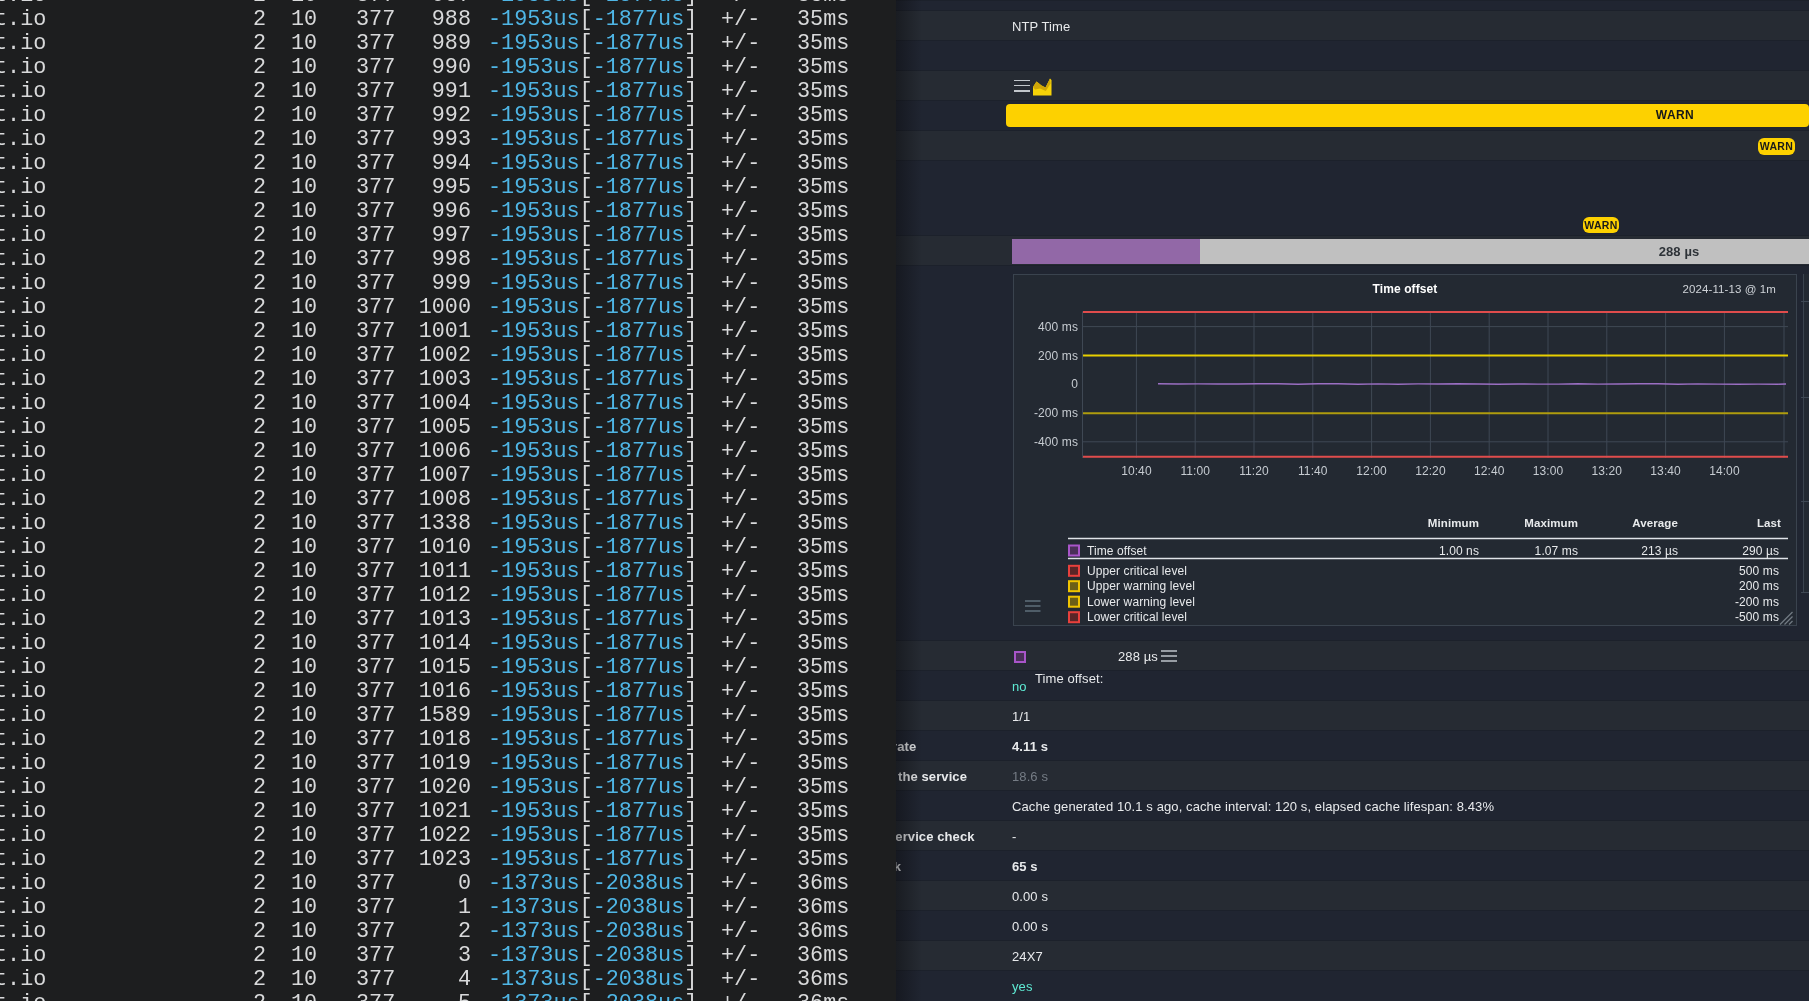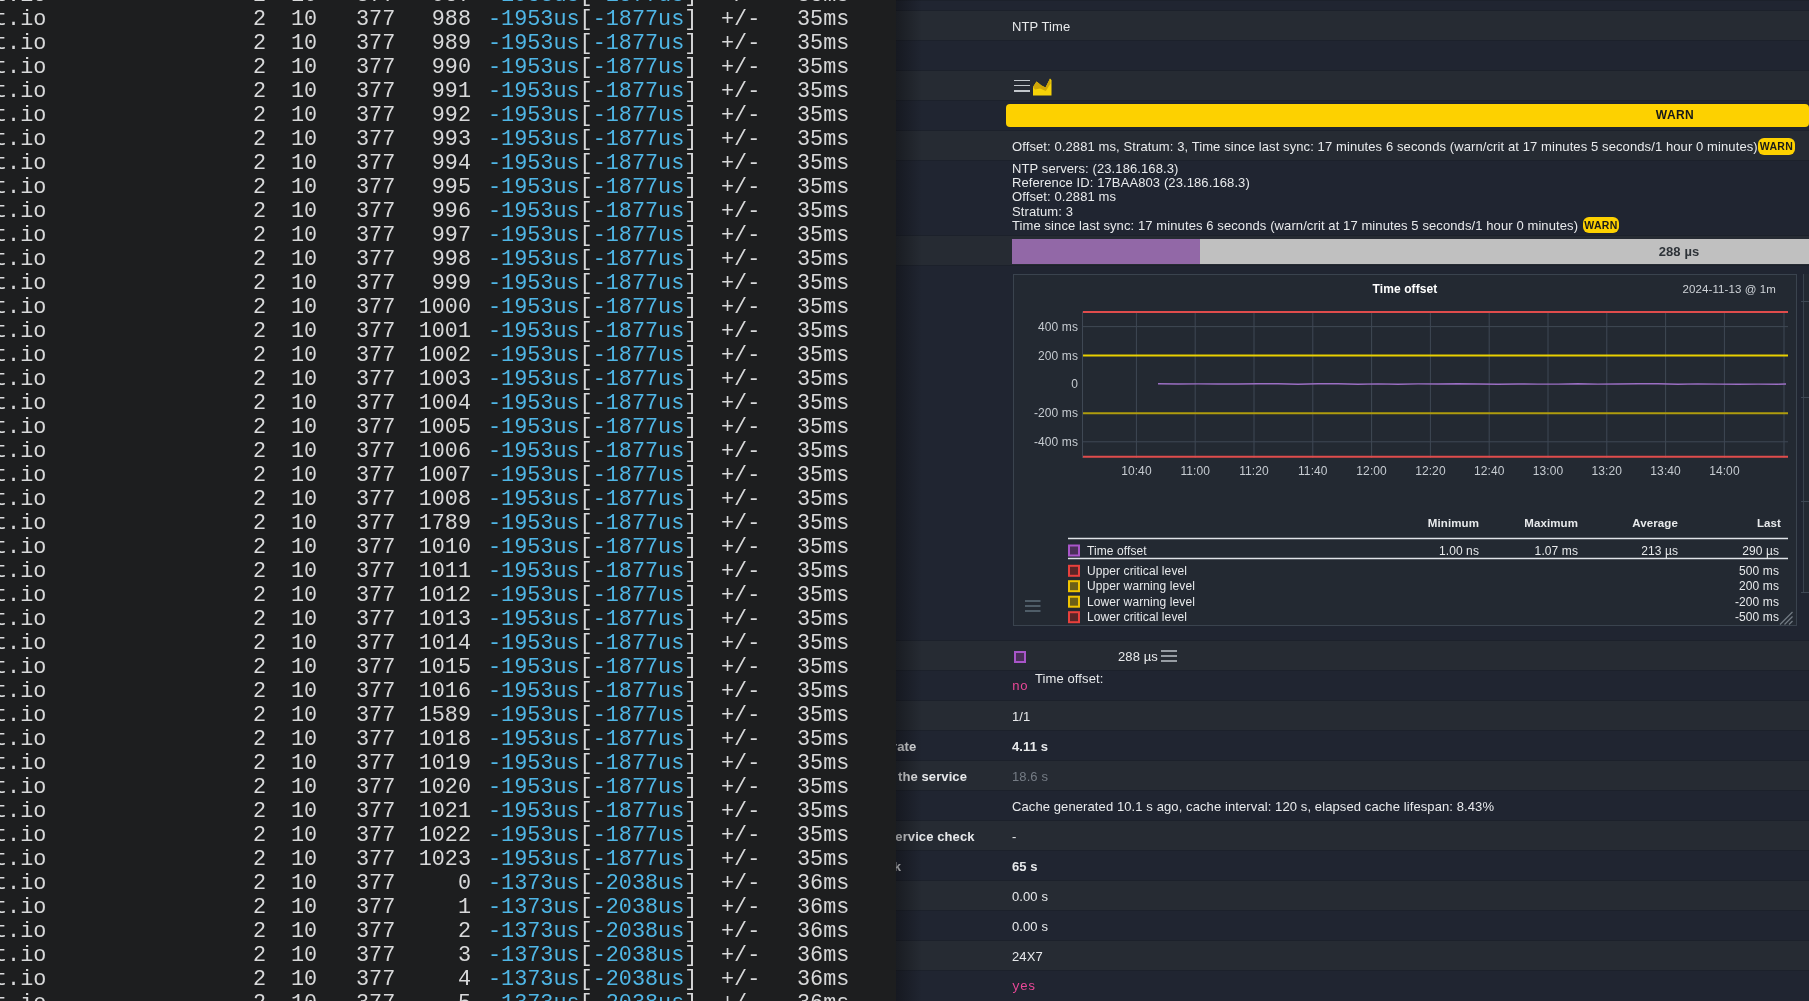--- a/index.html
+++ b/index.html
@@ -13,21 +13,21 @@
 .c6{left:488px}.c7{left:721px}.c8{left:797px}
 #panel{position:absolute;left:896px;top:0;width:913px;height:1001px;overflow:hidden;
  font-size:13px;color:#e8eaec;letter-spacing:0.1px;}
 #panel > *{position:absolute;}
 .row{left:0;width:913px;border-top:1px solid #1c212b;box-sizing:border-box;}
 .row.L{background:#262b33;}
 .row.D{background:#202531;}
 .v{left:116px;line-height:15px;white-space:pre;}
 .b{font-weight:bold;}
 .gray{color:#757c85;}
-.green{color:#ec4899;font-family:Liberation Mono, monospace;}
+.green{color:#5eead4;}
 .badge{background:#fdd100;color:#1a1a1a;font-weight:bold;font-size:10.5px;text-align:center;border-radius:6px;letter-spacing:0.3px;}
 #shadow{left:0;top:0;width:26px;height:1001px;background:linear-gradient(to right,rgba(8,8,10,0.42),rgba(8,8,10,0));}
 .gw{left:117px;top:274px;}
 .ax{font-size:12px;fill:#c6cbd1;font-family:"Liberation Sans",sans-serif;}
 .lg{font-size:12px;fill:#e8eaec;font-family:"Liberation Sans",sans-serif;}
 .lgb{font-size:11.5px;fill:#e8eaec;font-weight:bold;font-family:"Liberation Sans",sans-serif;}
 .ttl{font-size:12px;fill:#ffffff;font-weight:bold;font-family:"Liberation Sans",sans-serif;}
 .dt{font-size:11.5px;fill:#cfd3d8;font-family:"Liberation Sans",sans-serif;}
 </style></head>
 <body>
@@ -48,21 +48,21 @@
 <div class="tl" style="top:272px"><span class="c1">t.io</span><span class="c2">2</span><span class="c3">10</span><span class="c4">377</span><span class="c5">999</span><span class="c6"><b class="cy">-1953us</b>[<b class="cy">-1877us</b>]</span><span class="c7">+/-</span><span class="c8">35ms</span></div>
 <div class="tl" style="top:296px"><span class="c1">t.io</span><span class="c2">2</span><span class="c3">10</span><span class="c4">377</span><span class="c5">1000</span><span class="c6"><b class="cy">-1953us</b>[<b class="cy">-1877us</b>]</span><span class="c7">+/-</span><span class="c8">35ms</span></div>
 <div class="tl" style="top:320px"><span class="c1">t.io</span><span class="c2">2</span><span class="c3">10</span><span class="c4">377</span><span class="c5">1001</span><span class="c6"><b class="cy">-1953us</b>[<b class="cy">-1877us</b>]</span><span class="c7">+/-</span><span class="c8">35ms</span></div>
 <div class="tl" style="top:344px"><span class="c1">t.io</span><span class="c2">2</span><span class="c3">10</span><span class="c4">377</span><span class="c5">1002</span><span class="c6"><b class="cy">-1953us</b>[<b class="cy">-1877us</b>]</span><span class="c7">+/-</span><span class="c8">35ms</span></div>
 <div class="tl" style="top:368px"><span class="c1">t.io</span><span class="c2">2</span><span class="c3">10</span><span class="c4">377</span><span class="c5">1003</span><span class="c6"><b class="cy">-1953us</b>[<b class="cy">-1877us</b>]</span><span class="c7">+/-</span><span class="c8">35ms</span></div>
 <div class="tl" style="top:392px"><span class="c1">t.io</span><span class="c2">2</span><span class="c3">10</span><span class="c4">377</span><span class="c5">1004</span><span class="c6"><b class="cy">-1953us</b>[<b class="cy">-1877us</b>]</span><span class="c7">+/-</span><span class="c8">35ms</span></div>
 <div class="tl" style="top:416px"><span class="c1">t.io</span><span class="c2">2</span><span class="c3">10</span><span class="c4">377</span><span class="c5">1005</span><span class="c6"><b class="cy">-1953us</b>[<b class="cy">-1877us</b>]</span><span class="c7">+/-</span><span class="c8">35ms</span></div>
 <div class="tl" style="top:440px"><span class="c1">t.io</span><span class="c2">2</span><span class="c3">10</span><span class="c4">377</span><span class="c5">1006</span><span class="c6"><b class="cy">-1953us</b>[<b class="cy">-1877us</b>]</span><span class="c7">+/-</span><span class="c8">35ms</span></div>
 <div class="tl" style="top:464px"><span class="c1">t.io</span><span class="c2">2</span><span class="c3">10</span><span class="c4">377</span><span class="c5">1007</span><span class="c6"><b class="cy">-1953us</b>[<b class="cy">-1877us</b>]</span><span class="c7">+/-</span><span class="c8">35ms</span></div>
 <div class="tl" style="top:488px"><span class="c1">t.io</span><span class="c2">2</span><span class="c3">10</span><span class="c4">377</span><span class="c5">1008</span><span class="c6"><b class="cy">-1953us</b>[<b class="cy">-1877us</b>]</span><span class="c7">+/-</span><span class="c8">35ms</span></div>
-<div class="tl" style="top:512px"><span class="c1">t.io</span><span class="c2">2</span><span class="c3">10</span><span class="c4">377</span><span class="c5">1789</span><span class="c6"><b class="cy">-1953us</b>[<b class="cy">-1877us</b>]</span><span class="c7">+/-</span><span class="c8">35ms</span></div>
+<div class="tl" style="top:512px"><span class="c1">t.io</span><span class="c2">2</span><span class="c3">10</span><span class="c4">377</span><span class="c5">1338</span><span class="c6"><b class="cy">-1953us</b>[<b class="cy">-1877us</b>]</span><span class="c7">+/-</span><span class="c8">35ms</span></div>
 <div class="tl" style="top:536px"><span class="c1">t.io</span><span class="c2">2</span><span class="c3">10</span><span class="c4">377</span><span class="c5">1010</span><span class="c6"><b class="cy">-1953us</b>[<b class="cy">-1877us</b>]</span><span class="c7">+/-</span><span class="c8">35ms</span></div>
 <div class="tl" style="top:560px"><span class="c1">t.io</span><span class="c2">2</span><span class="c3">10</span><span class="c4">377</span><span class="c5">1011</span><span class="c6"><b class="cy">-1953us</b>[<b class="cy">-1877us</b>]</span><span class="c7">+/-</span><span class="c8">35ms</span></div>
 <div class="tl" style="top:584px"><span class="c1">t.io</span><span class="c2">2</span><span class="c3">10</span><span class="c4">377</span><span class="c5">1012</span><span class="c6"><b class="cy">-1953us</b>[<b class="cy">-1877us</b>]</span><span class="c7">+/-</span><span class="c8">35ms</span></div>
 <div class="tl" style="top:608px"><span class="c1">t.io</span><span class="c2">2</span><span class="c3">10</span><span class="c4">377</span><span class="c5">1013</span><span class="c6"><b class="cy">-1953us</b>[<b class="cy">-1877us</b>]</span><span class="c7">+/-</span><span class="c8">35ms</span></div>
 <div class="tl" style="top:632px"><span class="c1">t.io</span><span class="c2">2</span><span class="c3">10</span><span class="c4">377</span><span class="c5">1014</span><span class="c6"><b class="cy">-1953us</b>[<b class="cy">-1877us</b>]</span><span class="c7">+/-</span><span class="c8">35ms</span></div>
 <div class="tl" style="top:656px"><span class="c1">t.io</span><span class="c2">2</span><span class="c3">10</span><span class="c4">377</span><span class="c5">1015</span><span class="c6"><b class="cy">-1953us</b>[<b class="cy">-1877us</b>]</span><span class="c7">+/-</span><span class="c8">35ms</span></div>
 <div class="tl" style="top:680px"><span class="c1">t.io</span><span class="c2">2</span><span class="c3">10</span><span class="c4">377</span><span class="c5">1016</span><span class="c6"><b class="cy">-1953us</b>[<b class="cy">-1877us</b>]</span><span class="c7">+/-</span><span class="c8">35ms</span></div>
 <div class="tl" style="top:704px"><span class="c1">t.io</span><span class="c2">2</span><span class="c3">10</span><span class="c4">377</span><span class="c5">1589</span><span class="c6"><b class="cy">-1953us</b>[<b class="cy">-1877us</b>]</span><span class="c7">+/-</span><span class="c8">35ms</span></div>
 <div class="tl" style="top:728px"><span class="c1">t.io</span><span class="c2">2</span><span class="c3">10</span><span class="c4">377</span><span class="c5">1018</span><span class="c6"><b class="cy">-1953us</b>[<b class="cy">-1877us</b>]</span><span class="c7">+/-</span><span class="c8">35ms</span></div>
 <div class="tl" style="top:752px"><span class="c1">t.io</span><span class="c2">2</span><span class="c3">10</span><span class="c4">377</span><span class="c5">1019</span><span class="c6"><b class="cy">-1953us</b>[<b class="cy">-1877us</b>]</span><span class="c7">+/-</span><span class="c8">35ms</span></div>
@@ -102,23 +102,21 @@
 <div class="v" style="top:19px">NTP Time</div>
 <div style="position:absolute;left:118px;top:80.2px;width:16px;height:1.2px;background:#c2c7cc"></div>
       <div style="position:absolute;left:118px;top:85.3px;width:16px;height:1.2px;background:#c2c7cc"></div>
       <div style="position:absolute;left:118px;top:90.4px;width:16px;height:1.2px;background:#c2c7cc"></div>
 <svg style="position:absolute;left:137px;top:77px" width="19" height="19" viewBox="0 0 19 19" xmlns="http://www.w3.org/2000/svg">
 <polygon points="0,18.5 0,10 3.5,4.5 8.5,8.5 12.5,10.5 17,1.5 18.5,3 18.5,18.5" fill="#f7d308"></polygon>
 <polygon points="0,10 3.5,4.5 8.5,8.5 12.5,10.5 17,1.5 17.6,6.5 12.8,14 7,11.5 2,12.5" fill="#cfa608"></polygon>
 </svg>
 <div style="left:110px;top:104px;width:803px;height:23px;background:#fdd100;border-radius:4px;"></div>
 <div style="left:749px;top:104px;width:60px;height:23px;line-height:23px;text-align:center;color:#16181a;font-weight:bold;font-size:12px;letter-spacing:0.4px;">WARN</div>
-<div class="v" style="top:138.5px">Offset: 0.2881 ms, Stratum: 3, Time since last sync: 17 minutes 6 seconds (warn/crit at 17 minutes 5 seconds/1 hour 0 minutes)</div>
 <div class="badge" style="left:862px;top:138px;width:37px;height:17px;line-height:17px;">WARN</div>
-<div class="v" style="top:162px;line-height:14.2px">NTP servers: (23.186.168.3)<br>Reference ID: 17BAA803 (23.186.168.3)<br>Offset: 0.2881 ms<br>Stratum: 3<br>Time since last sync: 17 minutes 6 seconds (warn/crit at 17 minutes 5 seconds/1 hour 0 minutes)</div>
 <div class="badge" style="left:687px;top:217px;width:36px;height:16px;line-height:16px;">WARN</div>
 <div style="left:116px;top:239px;width:797px;height:25px;background:#c0c0c0;overflow:hidden;">
   <div style="position:absolute;left:0;top:0;width:188px;height:25px;background:#9268a7;"></div>
   <div style="position:absolute;left:637px;top:0;width:60px;height:25px;line-height:25px;text-align:center;color:#2e3338;font-weight:bold;">288 µs</div>
 </div>
 <svg class="gw" width="784" height="352" viewBox="0 0 784 352" xmlns="http://www.w3.org/2000/svg">
 <rect x="0.5" y="0.5" width="783" height="351" fill="#232932" stroke="#3a434e"></rect>
 <text x="392" y="19" text-anchor="middle" class="ttl">Time offset</text>
 <text x="763" y="19" text-anchor="end" class="dt">2024-11-13 @ 1m</text>
 <line x1="69.5" y1="37.5" x2="69.5" y2="184" stroke="#3f4854" stroke-width="1"></line>

